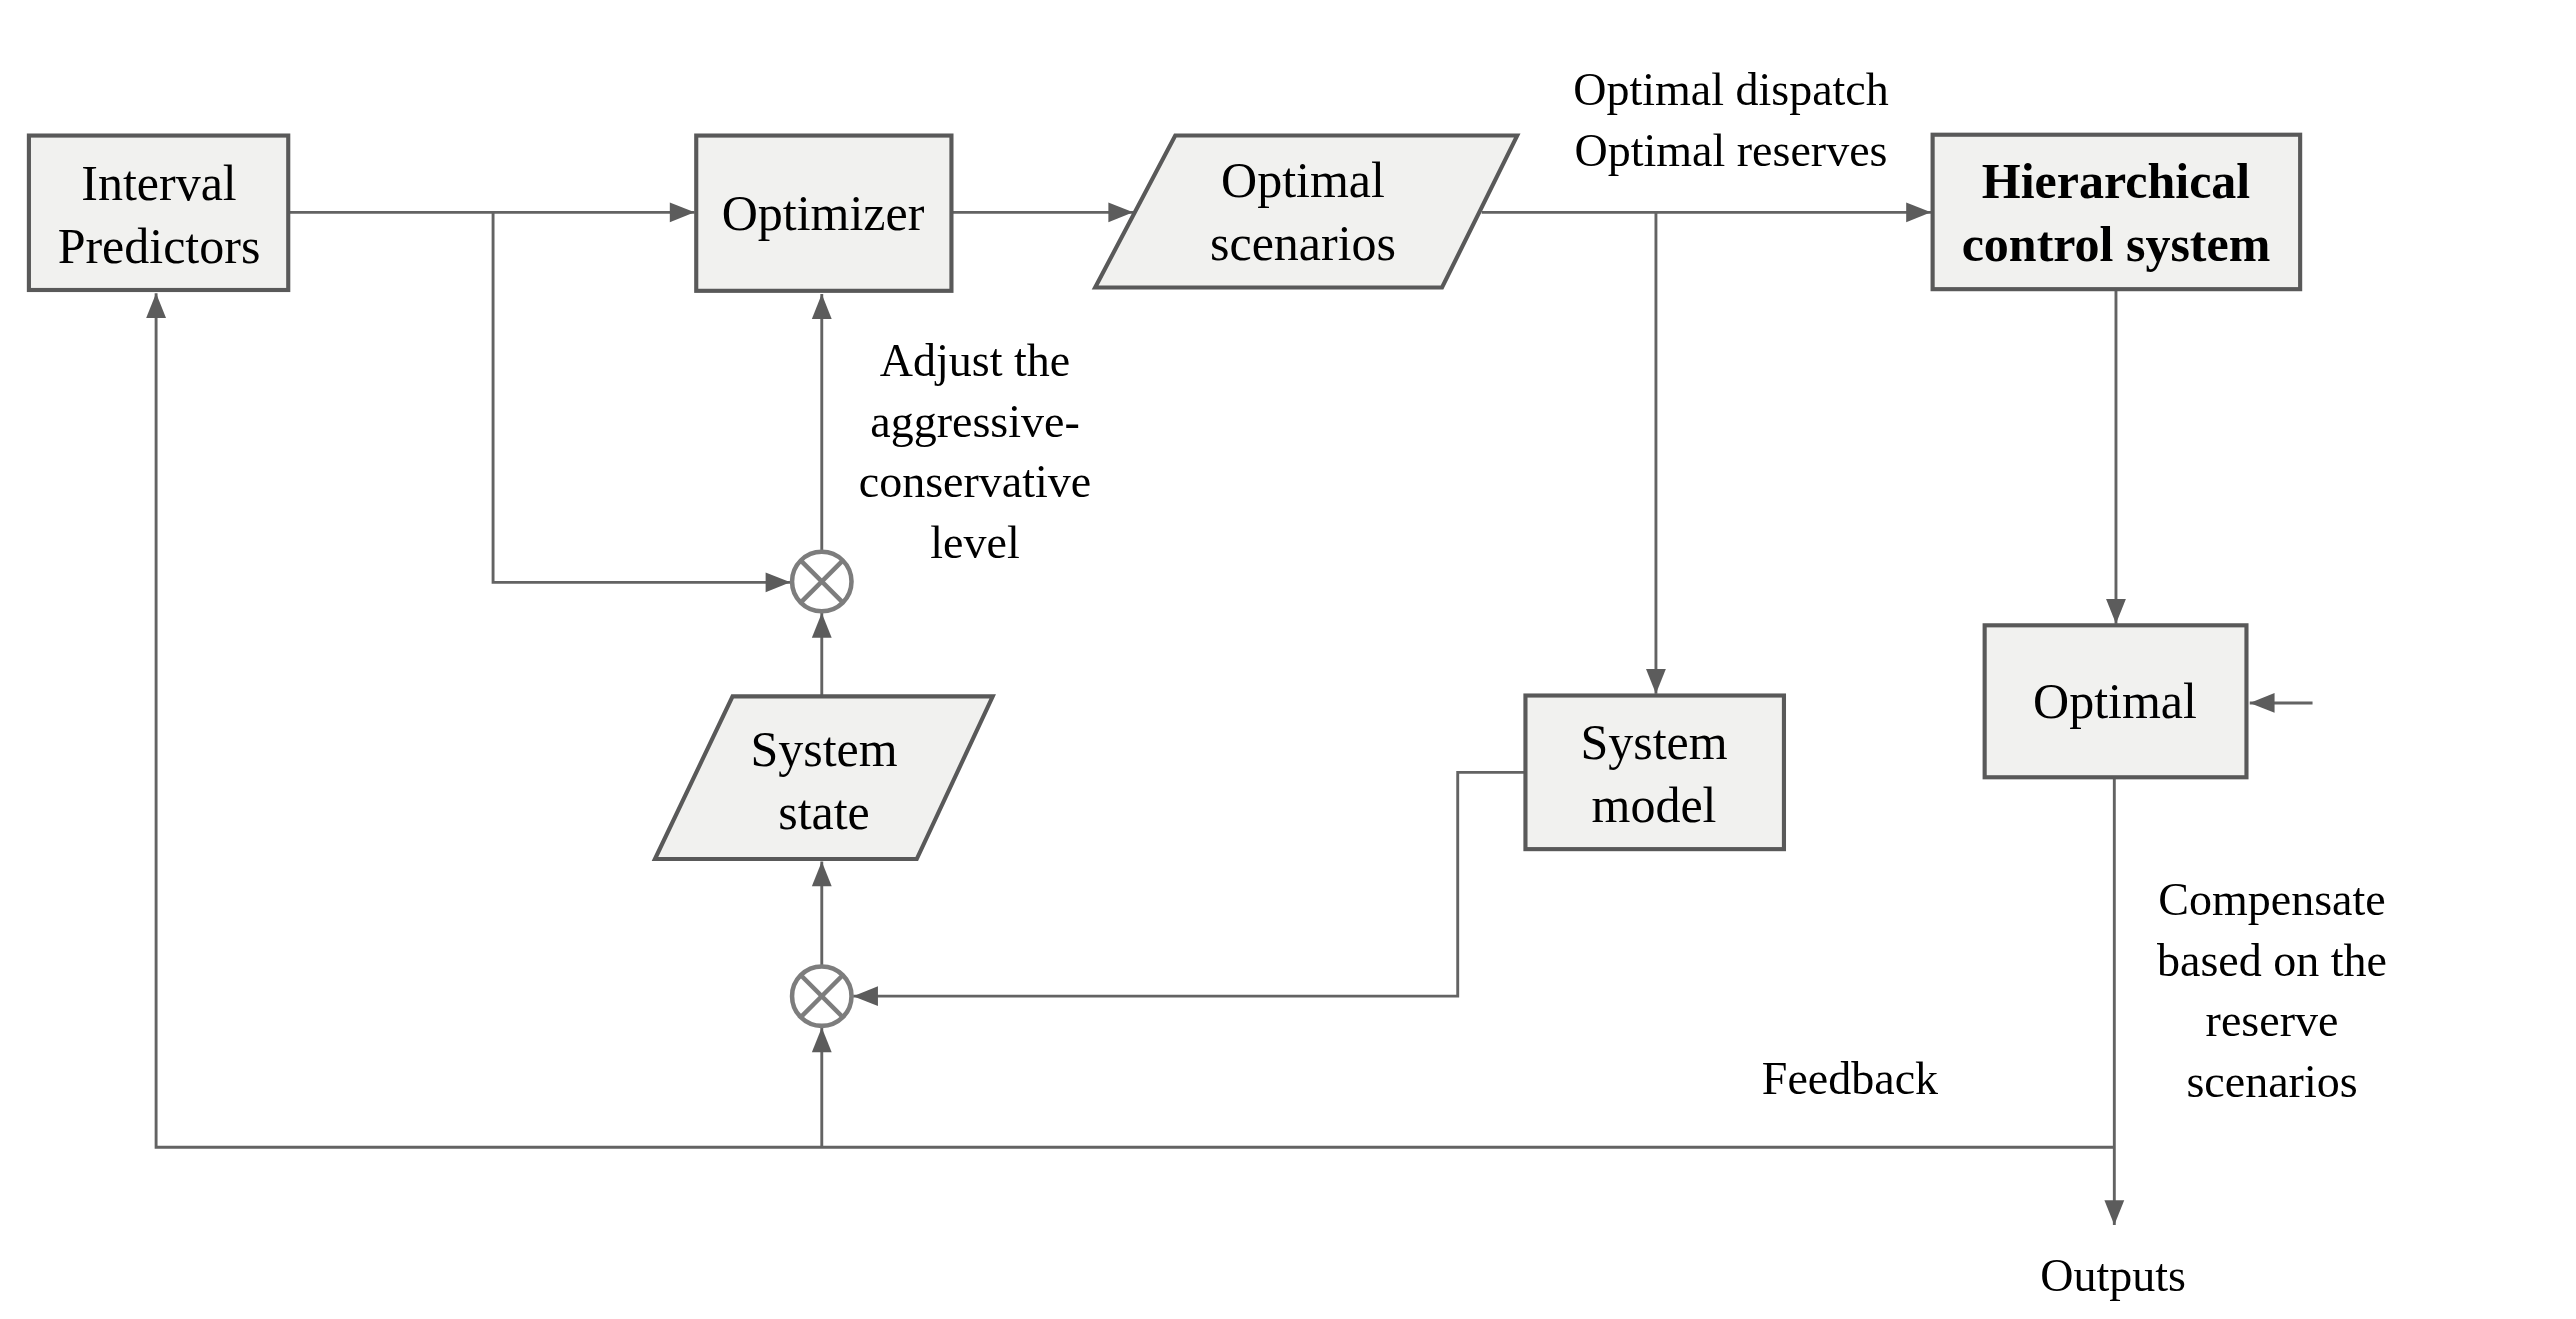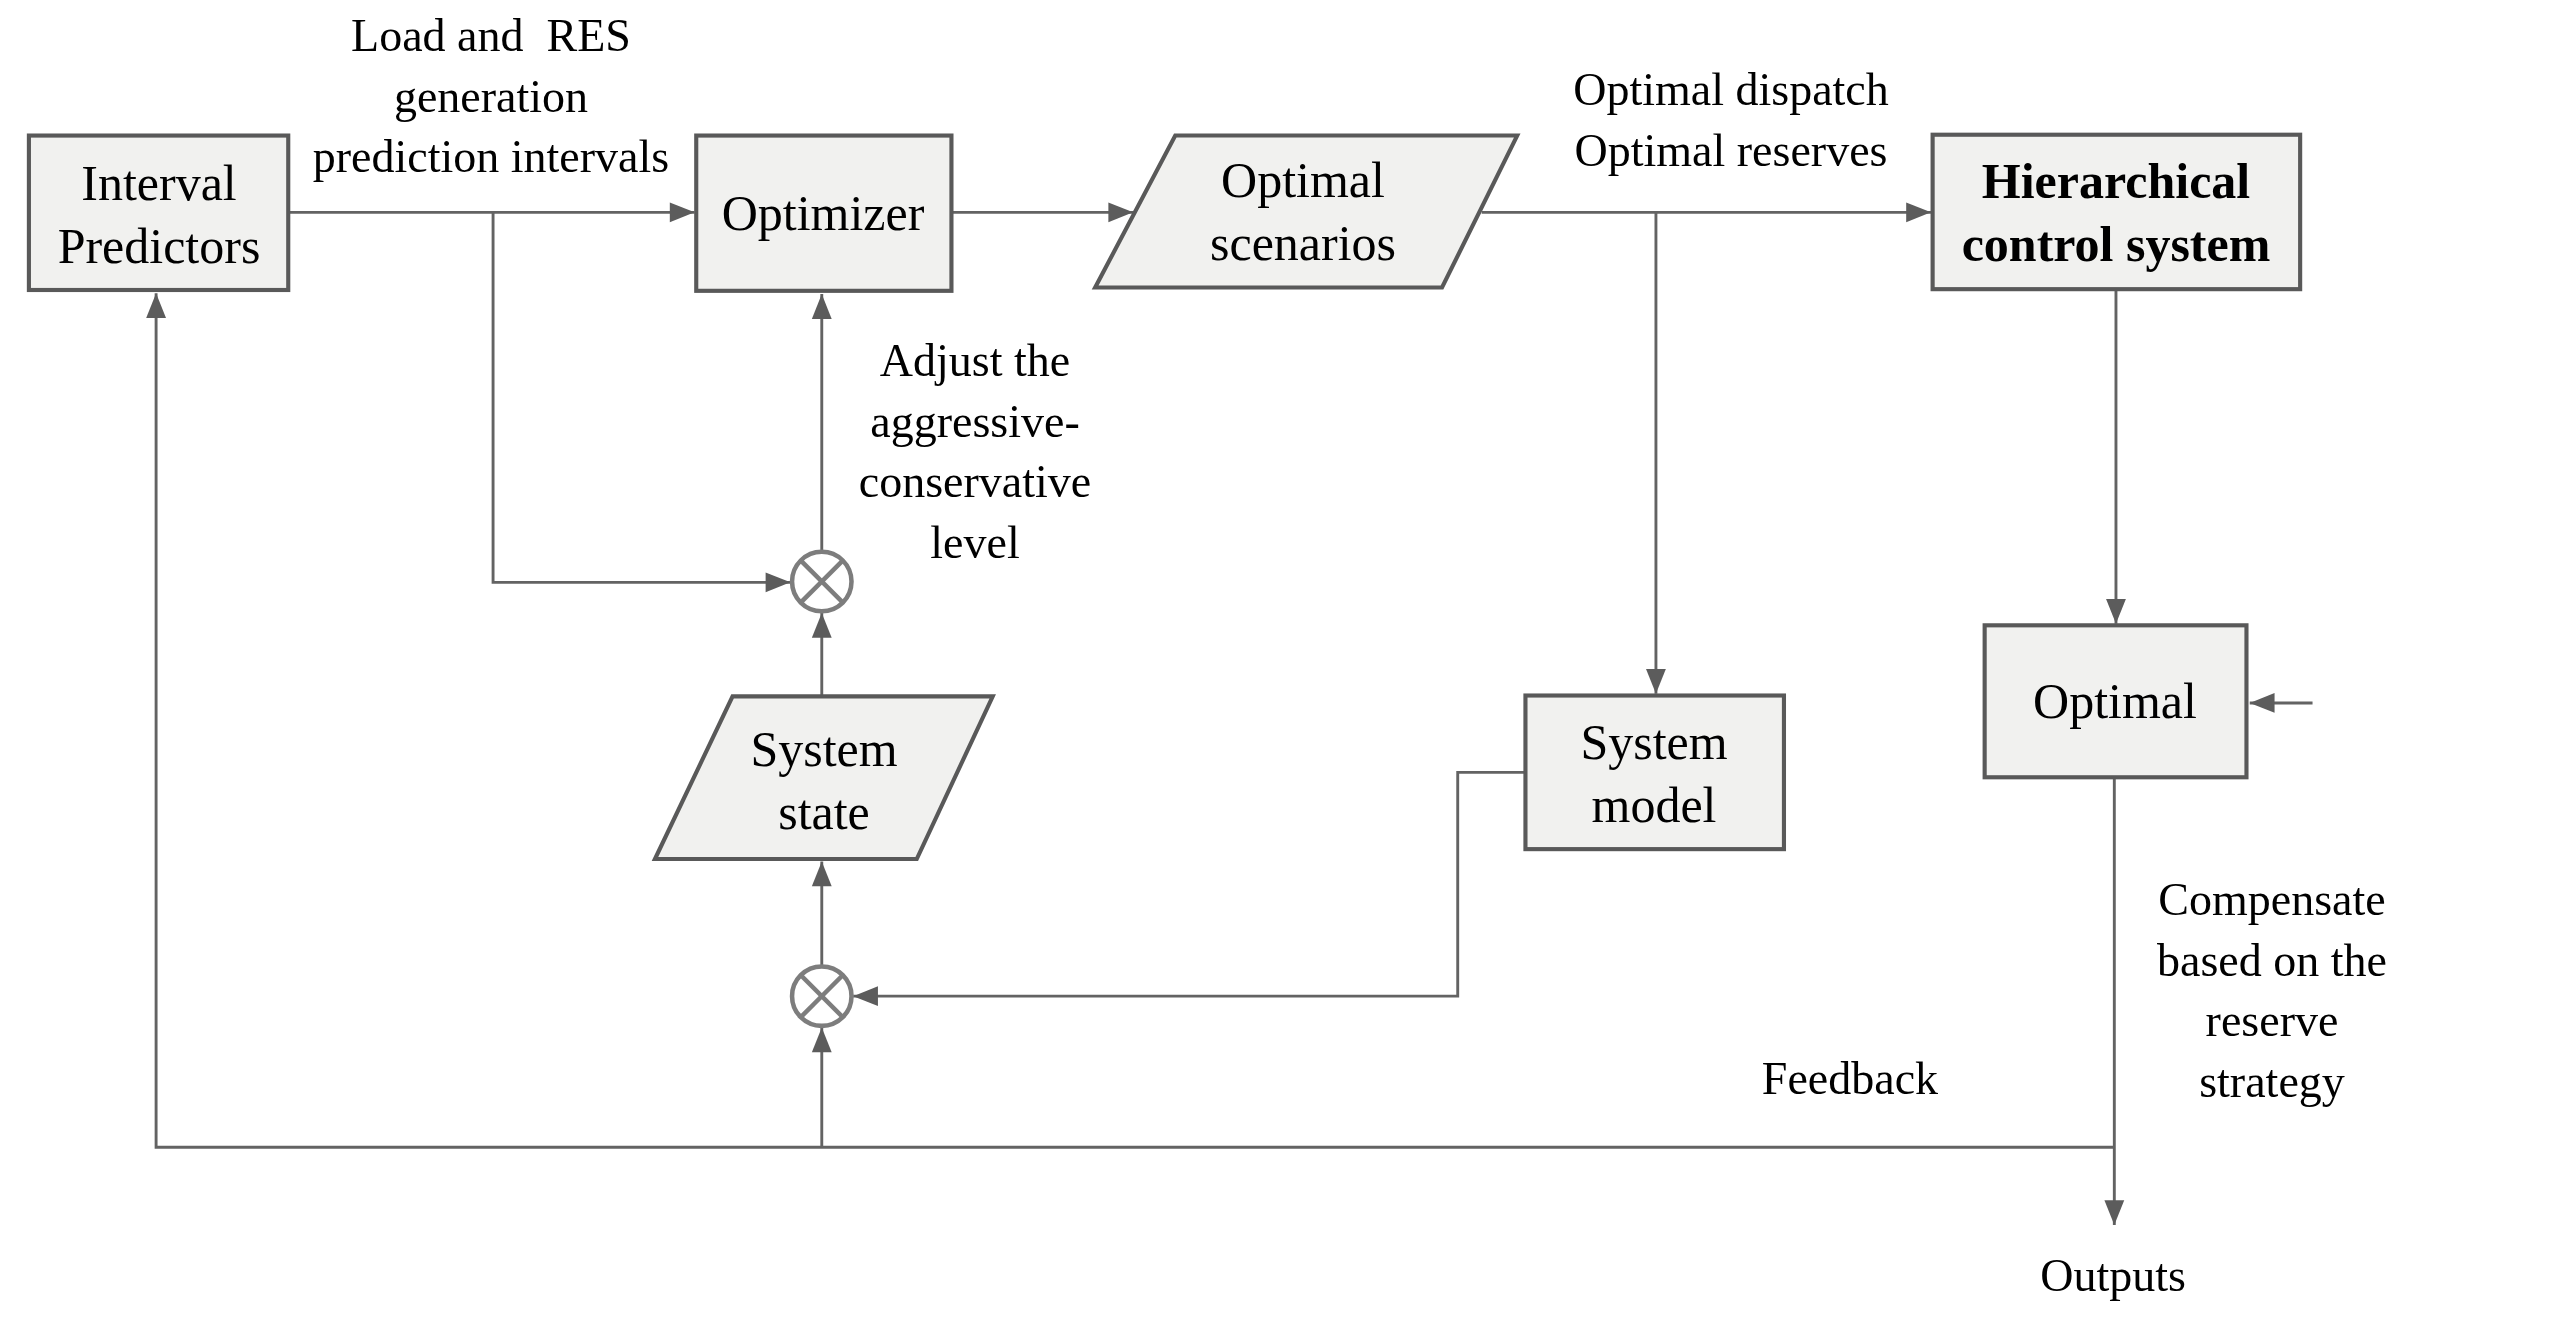--- a/index.html
+++ b/index.html
@@ -115,30 +115,27 @@
   <div class="lbl node-lbl" style="left:1303px; top:211px;">Optimal
 scenarios</div>
   <div class="lbl node-lbl" style="left:2116px; top:212px;font-weight:bold;">Hierarchical
 control system</div>
   <div class="lbl node-lbl" style="left:824px; top:780px;">System
 state</div>
   <div class="lbl node-lbl" style="left:1654px; top:773px;">System
 model</div>
   <div class="lbl node-lbl" style="left:2115px; top:701px;">Optimal</div>
 
-  <div class="lbl" style="left:491px; top:97px;">Load and  RES
-generation
-prediction intervals</div>
   <div class="lbl" style="left:1731px; top:121px;">Optimal dispatch
 Optimal reserves</div>
   <div class="lbl" style="left:975px; top:452px;">Adjust the
 aggressive-
 conservative
 level</div>
   <div class="lbl" style="left:2272px; top:991px;">Compensate
 based on the
 reserve
-strategy</div>
+scenarios</div>
   <div class="lbl" style="left:1850px; top:1079px;">Feedback</div>
   <div class="lbl" style="left:2113px; top:1276px;">Outputs</div>
 
 </div>
 
 
 </body></html>

